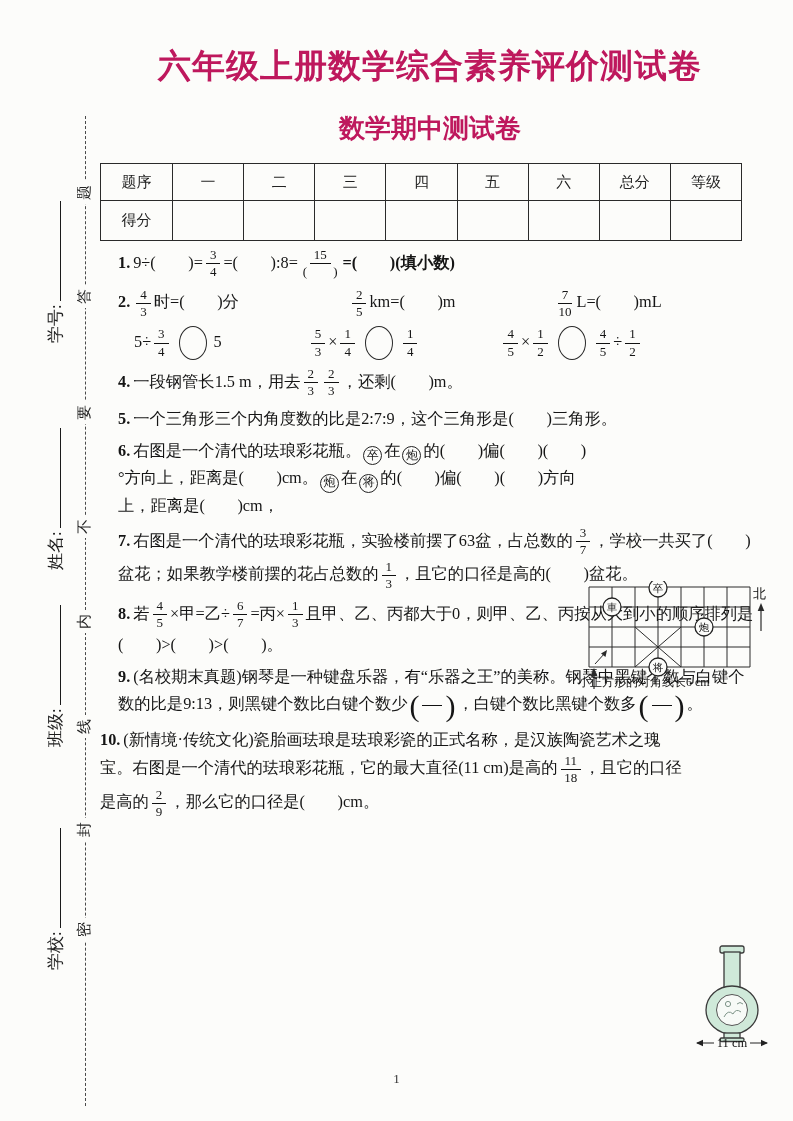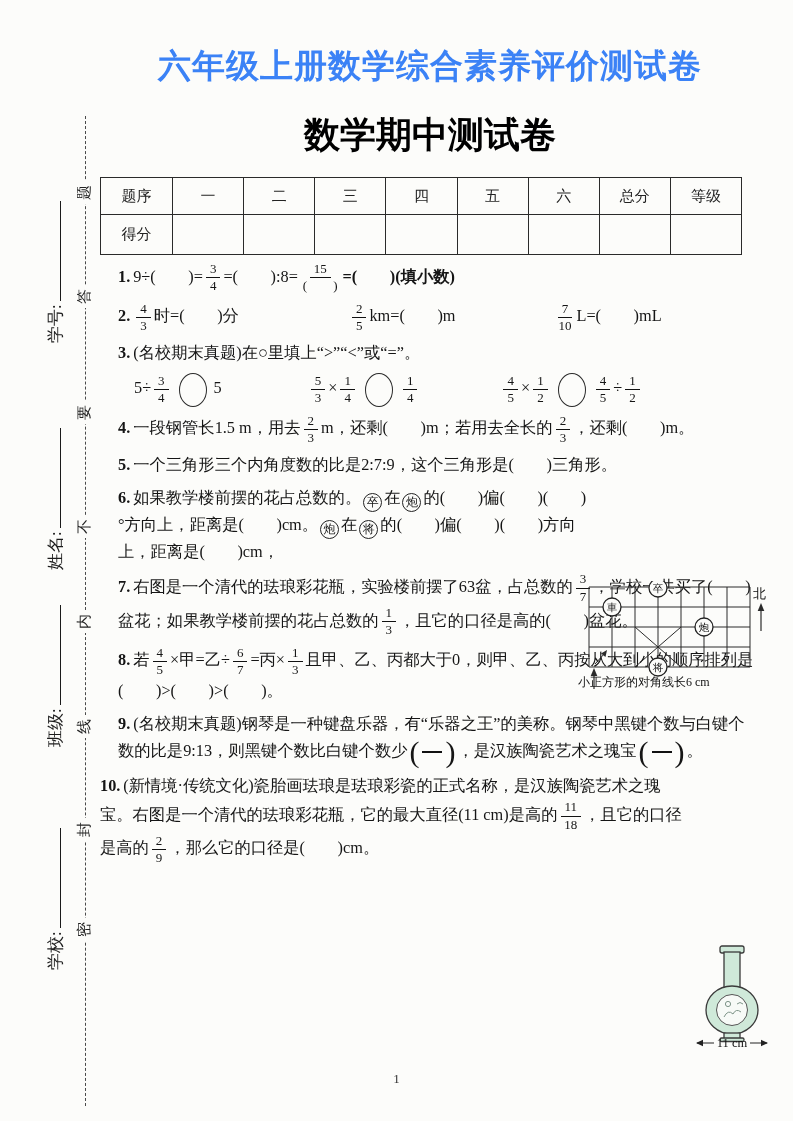--- a/index.html
+++ b/index.html
@@ -13,23 +13,23 @@
   .vstrip { position:absolute; transform:rotate(-90deg); }
   .seal-strip { left:-409px; top:598px; width:990px; height:26px; }
   .seal-line { position:absolute; left:0; right:0; top:12px; border-top:1.6px dashed #4a4a4a; }
   .seal-ch { position:absolute; top:2px; background:#fcfcfa; padding:0 4px; font-size:15px; color:#222; }
   .id-strip { left:-408px; top:562px; width:930px; height:26px; }
   .id-group { position:absolute; top:0; white-space:nowrap; font-size:17px; color:#1c1c1c; }
   .uline { display:inline-block; width:100px; height:14px; border-bottom:1.7px solid #1a1a1a; margin-left:3px; }
   
   .main { position:absolute; left:100px; top:0; width:660px; }
   .title { margin-top:44px; text-align:center; font-family:"Liberation Sans", sans-serif;
-           font-weight:900; font-size:33px; letter-spacing:1px; color:#3b82f6; }
+           font-weight:900; font-size:33px; letter-spacing:1px; color:#be185d; }
   .subtitle { margin-top:22px; text-align:center; font-family:"Liberation Sans", sans-serif;
-           font-weight:900; font-size:36px; color:#000000; }
+           font-weight:900; font-size:26px; color:#be185d; }
   .meta { margin-top:22px; padding-left:178px; display:flex; gap:38px; font-size:13.5px; color:#1d1d1d; }
   table.score { margin-top:17px; width:642px; border-collapse:collapse; table-layout:fixed; }
   table.score td { border:1.7px solid #2a2a2a; text-align:center; font-size:15px; color:#222; }
   table.score tr.hd td { height:37px; }
   table.score tr.sc td { height:40px;margin-top:20px; }
   table.score td.c0 { width:72px; }
   .section-title { margin:16px 0 2px 0; font-size:17.5px; font-weight:bold; color:#101010; }
   .q { font-size:16.3px; line-height:1.62; margin:6px 0 0 18px; color:#151515; }
   .qnum { font-weight:bold; margin-right:3px; }
   .q6 { width:474px; }
@@ -121,21 +121,20 @@
     <p class="q"><b class="qnum">2.</b><span><span class="frac">
             <span class="n">4</span>
             <span class="d">3</span>
           </span><span>时=(　　)分</span><span class="sp" style="width: 110px;"></span><span class="frac">
             <span class="n">2</span>
             <span class="d">5</span>
           </span><span>km=(　　)m</span><span class="sp" style="width: 98px;"></span><span class="frac">
             <span class="n">7</span>
             <span class="d">10</span>
           </span><span>L=(　　)mL</span></span></p>
-    <p class="q"><b class="qnum">3.</b><span><span>(名校期末真题)在○里填上“&gt;”“&lt;”或“=”。</span></span></p>
     <p class="q q3row"><span><span>5÷</span><span class="frac">
             <span class="n">3</span>
             <span class="d">4</span>
           </span><span class="ring"></span><span>5</span><span class="sp" style="width: 86px;"></span><span class="frac">
             <span class="n">5</span>
             <span class="d">3</span>
           </span><span>×</span><span class="frac">
             <span class="n">1</span>
             <span class="d">4</span>
           </span><span class="ring"></span><span class="frac">
@@ -150,26 +149,26 @@
           </span><span class="ring"></span><span class="frac">
             <span class="n">4</span>
             <span class="d">5</span>
           </span><span>÷</span><span class="frac">
             <span class="n">1</span>
             <span class="d">2</span>
           </span></span></p>
     <p class="q"><b class="qnum">4.</b><span><span>一段钢管长1.5 m，用去</span><span class="frac">
             <span class="n">2</span>
             <span class="d">3</span>
-          </span><span>m，还剩(　　)m；若用去全长的</span><span class="frac">
+          </span><span class="frac">
             <span class="n">2</span>
             <span class="d">3</span>
           </span><span>，还剩(　　)m。</span></span></p>
     <p class="q"><b class="qnum">5.</b><span><span>一个三角形三个内角度数的比是2:7:9，这个三角形是(　　)三角形。</span></span></p>
-    <p class="q q6"><b class="qnum">6.</b><span><span>如果教学楼前摆的花占总数的。</span><span class="piece">卒</span><span>在</span><span class="piece">炮</span><span>的(　　)偏(　　)(　　)°方向上，距离是(　　)cm。</span><span class="piece">炮</span><span>在</span><span class="piece">将</span><span>的(　　)偏(　　)(　　)方向上，距离是(　　)cm，</span></span></p>
+    <p class="q q6"><b class="qnum">6.</b><span><span>右图是一个清代的珐琅彩花瓶。</span><span class="piece">卒</span><span>在</span><span class="piece">炮</span><span>的(　　)偏(　　)(　　)°方向上，距离是(　　)cm。</span><span class="piece">炮</span><span>在</span><span class="piece">将</span><span>的(　　)偏(　　)(　　)方向上，距离是(　　)cm，</span></span></p>
     <p class="q"><b class="qnum">7.</b><span><span>右图是一个清代的珐琅彩花瓶，实验楼前摆了63盆，占总数的</span><span class="frac">
             <span class="n">3</span>
             <span class="d">7</span>
           </span><span>，学校一共买了(　　)盆花；如果教学楼前摆的花占总数的</span><span class="frac">
             <span class="n">1</span>
             <span class="d">3</span>
           </span><span>，且它的口径是高的(　　)盆花。</span></span></p>
     <p class="q"><b class="qnum">8.</b><span><span>若</span><span class="frac">
             <span class="n">4</span>
             <span class="d">5</span>
@@ -177,21 +176,21 @@
             <span class="n">6</span>
             <span class="d">7</span>
           </span><span>=丙×</span><span class="frac">
             <span class="n">1</span>
             <span class="d">3</span>
           </span><span>且甲、乙、丙都大于0，则甲、乙、丙按从大到小的顺序排列是(　　)&gt;(　　)&gt;(　　)。</span></span></p>
     <p class="q"><b class="qnum">9.</b><span><span>(名校期末真题)钢琴是一种键盘乐器，有“乐器之王”的美称。钢琴中黑键个数与白键个数的比是9:13，则黑键个数比白键个数少</span><span class="tallb">
             <span class="p">(</span>
             <span class="ln"></span>
             <span class="p">)</span>
-          </span><span>，是汉族陶瓷艺术之瑰宝</span><span class="tallb">
+          </span><span>，白键个数比黑键个数多</span><span class="tallb">
             <span class="p">(</span>
             <span class="ln"></span>
             <span class="p">)</span>
           </span><span>。</span></span></p>
     <p class="q q10"><b class="qnum">10.</b><span><span>(新情境·传统文化)瓷胎画珐琅是珐琅彩瓷的正式名称，是汉族陶瓷艺术之瑰宝。右图是一个清代的珐琅彩花瓶，它的最大直径(11 cm)是高的</span><span class="frac">
             <span class="n">11</span>
             <span class="d">18</span>
           </span><span>，且它的口径是高的</span><span class="frac">
             <span class="n">2</span>
             <span class="d">9</span>

